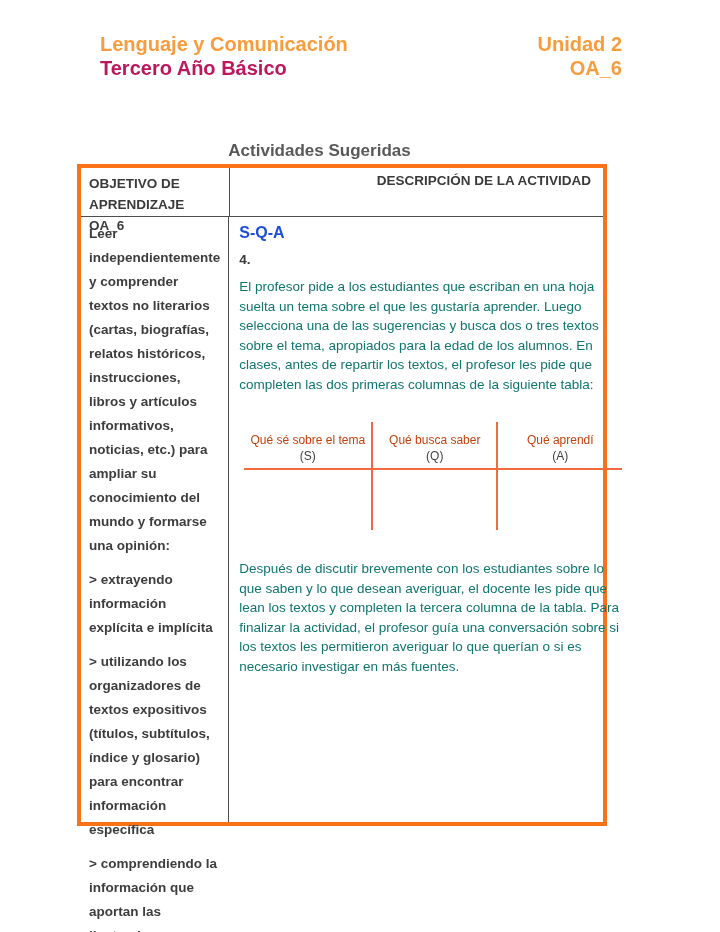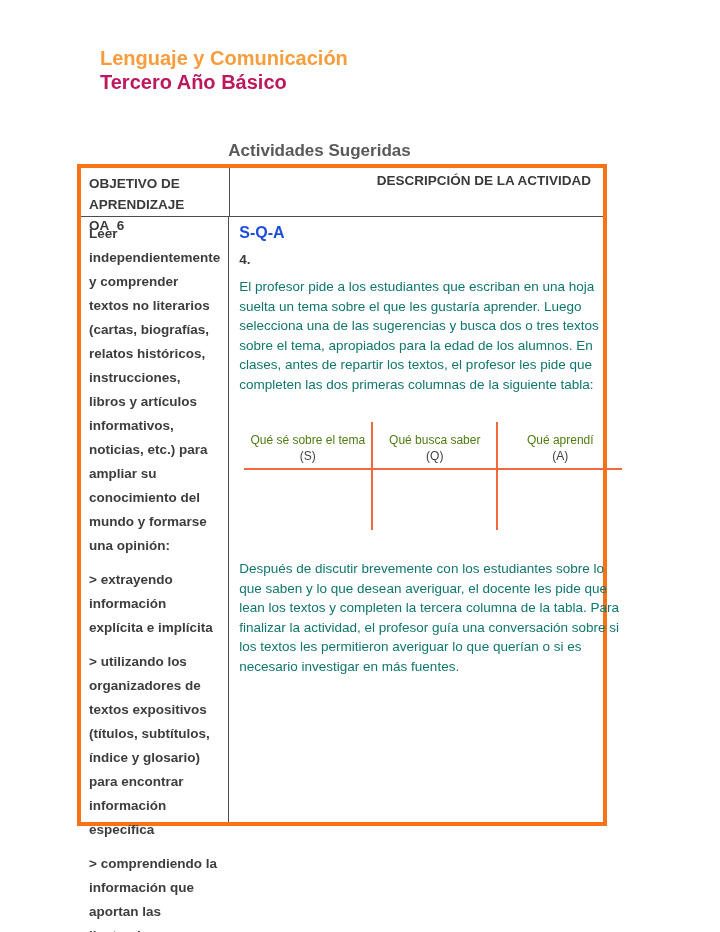--- a/index.html
+++ b/index.html
@@ -1,20 +1,20 @@
 <!DOCTYPE html>
 <html><head>
 <meta charset="utf-8">
 <style>
   * { margin:0; padding:0; box-sizing:border-box; }
   html,body { width:720px; height:932px; background:#ffffff;
     font-family:"Liberation Sans", sans-serif; color:#474747; position:relative; }
 
   
-  .doc-header { position:absolute; left:100px; top:46px; width:522px;
+  .doc-header { position:absolute; left:100px; top:32px; width:522px;
     display:flex; justify-content:space-between; }
   .hdr-left, .hdr-right { font-size:20px; font-weight:bold; line-height:24px; }
   .hdr-right { text-align:right; }
   .orange-text { color:#F89C3C; }
   .dark-text { color:#be185d; }
 
   
   .page-title { position:absolute; top:141px; left:0; width:639px;
     text-align:center; font-size:17px; font-weight:bold; color:#595959; }
 
@@ -44,30 +44,34 @@
   
   .sqa-table { position:relative; margin:28px 2px 0 5px; width:378px; height:108px;
     display:flex; }
   .sqa-col { height:100%; text-align:center; padding-top:11px; }
   .sqa-col-1 { width:129px; }
   .sqa-col-2 { width:125px; }
   .sqa-col-3 { width:124px; }
   .sqa-vline { border-right:2px solid #F2693E; }
   .sqa-hline { position:absolute; left:0; top:46px; width:100%; height:2px;
     background:#F2693E; }
-  .sqa-title { font-size:12px; color:#4d7c0f; line-height:15px; }
+  .sqa-title { font-size:12px; color:#c2410c; line-height:15px; }
   .sqa-letter { font-size:12px; color:#3f3f3f; line-height:17px; }
 </style>
 </head>
 <body>
 
 <div class="doc-header">
   <div class="hdr-left">
     <div class="orange-text">Lenguaje y Comunicación</div>
     <div class="dark-text">Tercero Año Básico</div>
+  </div>
+  <div class="hdr-right">
+    <div class="orange-text">Unidad 2</div>
+    <div class="orange-text">OA_6</div>
   </div>
 </div>
 
 <div class="page-title">Actividades Sugeridas</div>
 
 <div class="main-table">
 
   <div class="tr tr-head">
     <div class="td-obj th-obj">OBJETIVO DE APRENDIZAJE OA_6</div>
     <div class="td-desc th-desc">DESCRIPCIÓN DE LA ACTIVIDAD</div>

